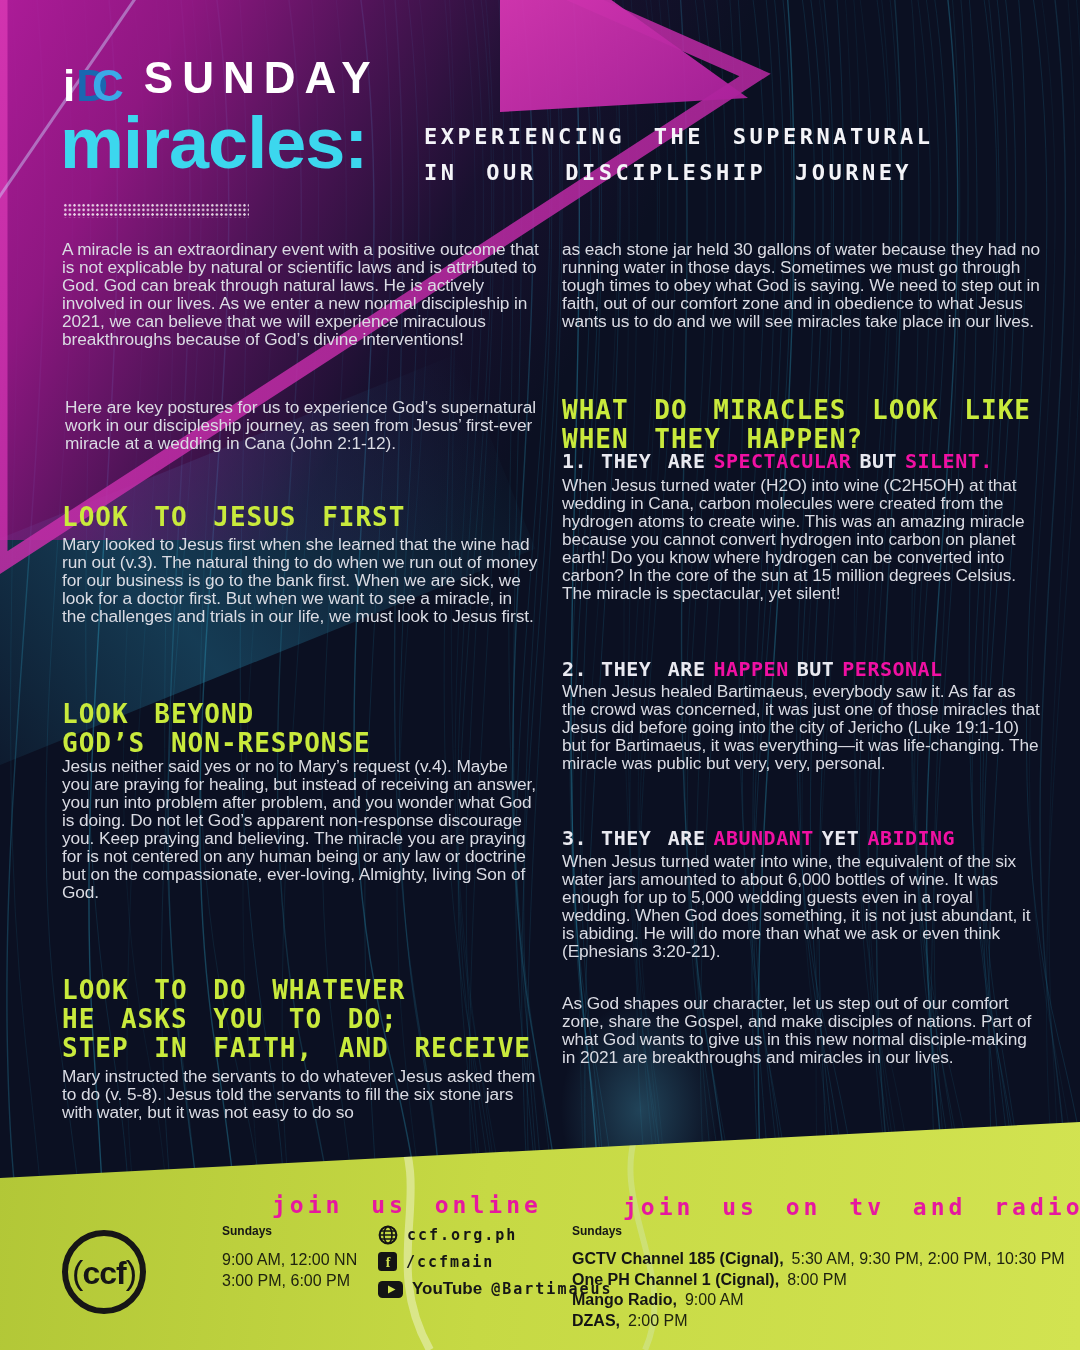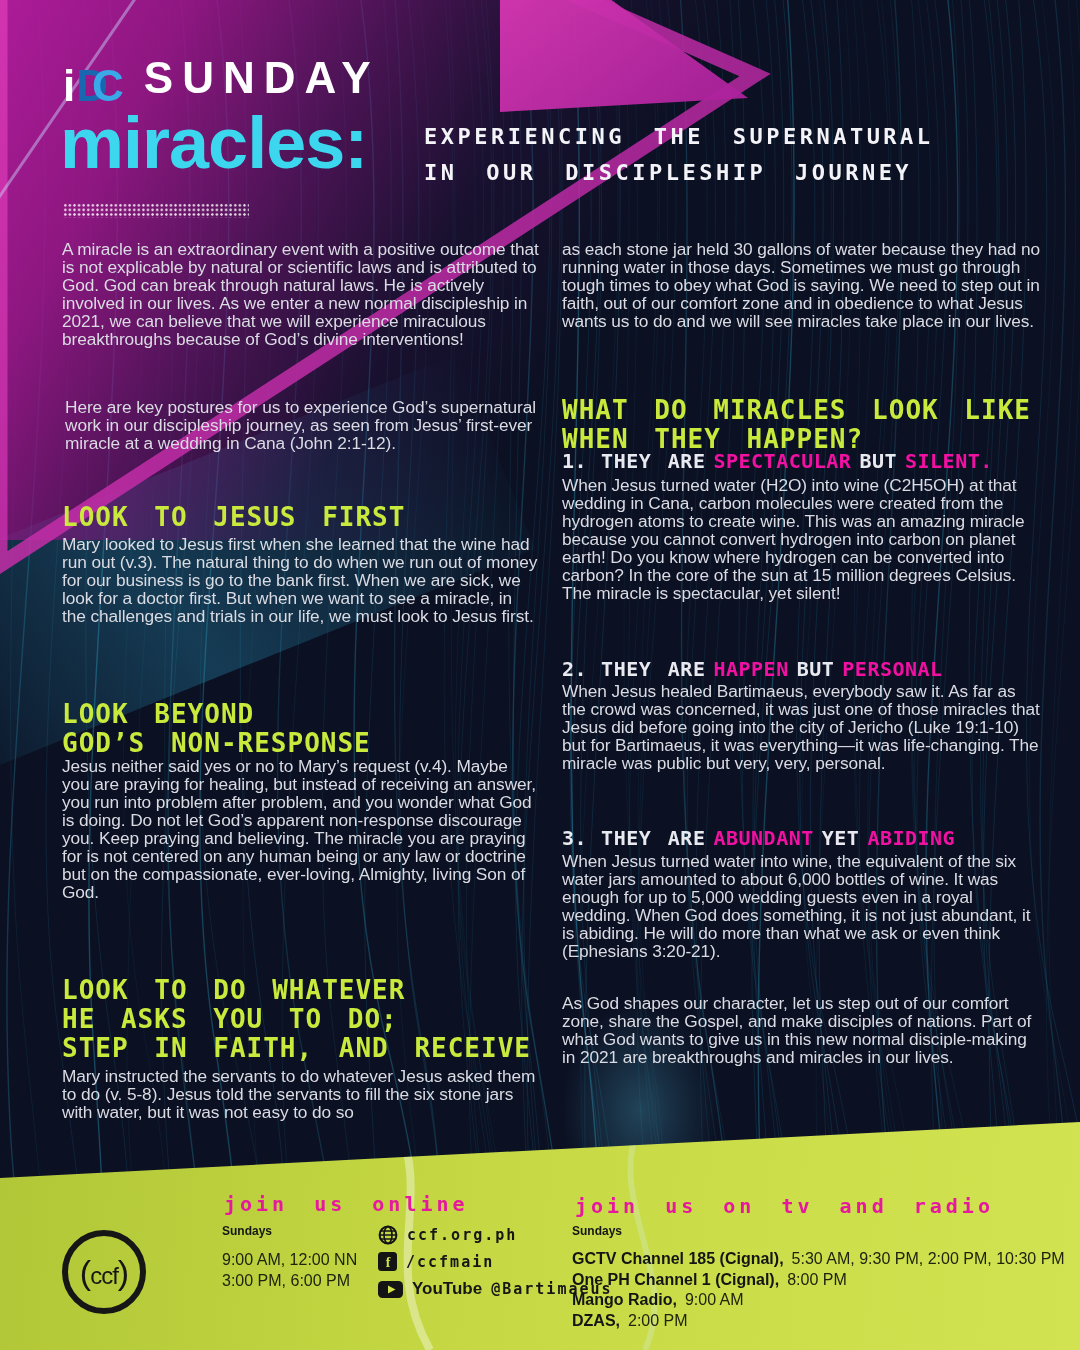--- a/index.html
+++ b/index.html
@@ -43,25 +43,25 @@
   .item-head .num{color:#e9e9f0;margin-right:14px;}
   .item-head .w{color:#e9e9f0;margin-right:8px;}
   .item-head .kw{color:#f010a2;margin-right:8px;}
   
   .footer{position:absolute;left:0;top:1122px;width:1080px;height:228px;
     background:linear-gradient(95deg,#b2c737 0%,#c6d944 45%,#d2e351 100%);
     clip-path:polygon(0 56px,100% 0,100% 100%,0 100%);}
   .footer .abs{position:absolute;}
   .ccf-badge{left:62px;top:108px;width:72px;height:72px;border:6px solid #161616;border-radius:50%;
     display:flex;align-items:center;justify-content:center;}
-  .ccf-text{color:#161616;font-weight:normal;font-size:24px;letter-spacing:-1px;}
+  .ccf-text{color:#161616;font-weight:bold;font-size:32px;letter-spacing:-1px;}
   .ccf-text::before{content:"(";font-weight:normal;font-size:34px;}
   .ccf-text::after{content:")";font-weight:normal;font-size:34px;}
   .join-head{color:#e6189f;font-family:"DejaVu Sans Mono",monospace;font-weight:bold;
-    font-size:20px;letter-spacing:4px;word-spacing:10px;white-space:nowrap;}
+    font-size:23px;letter-spacing:4px;word-spacing:10px;white-space:nowrap;margin-left:48px;}
   .f-day{color:#161616;font-weight:bold;font-size:12px;}
   .f-times{color:#20240f;font-size:16px;line-height:21px;}
   .soc-row{display:flex;align-items:center;gap:9px;color:#161616;
     font-family:"DejaVu Sans Mono",monospace;font-weight:bold;font-size:15px;letter-spacing:2px;white-space:nowrap;}
   .yt-word{font-family:"Liberation Sans",sans-serif;font-weight:bold;font-size:17px;letter-spacing:0;}
   .tv-line{color:#20240f;font-size:16px;line-height:20.5px;white-space:nowrap;}
   .tv-line .b{color:#141414;font-weight:bold;margin-right:8px;}
 </style>
 </head>
 <body>

